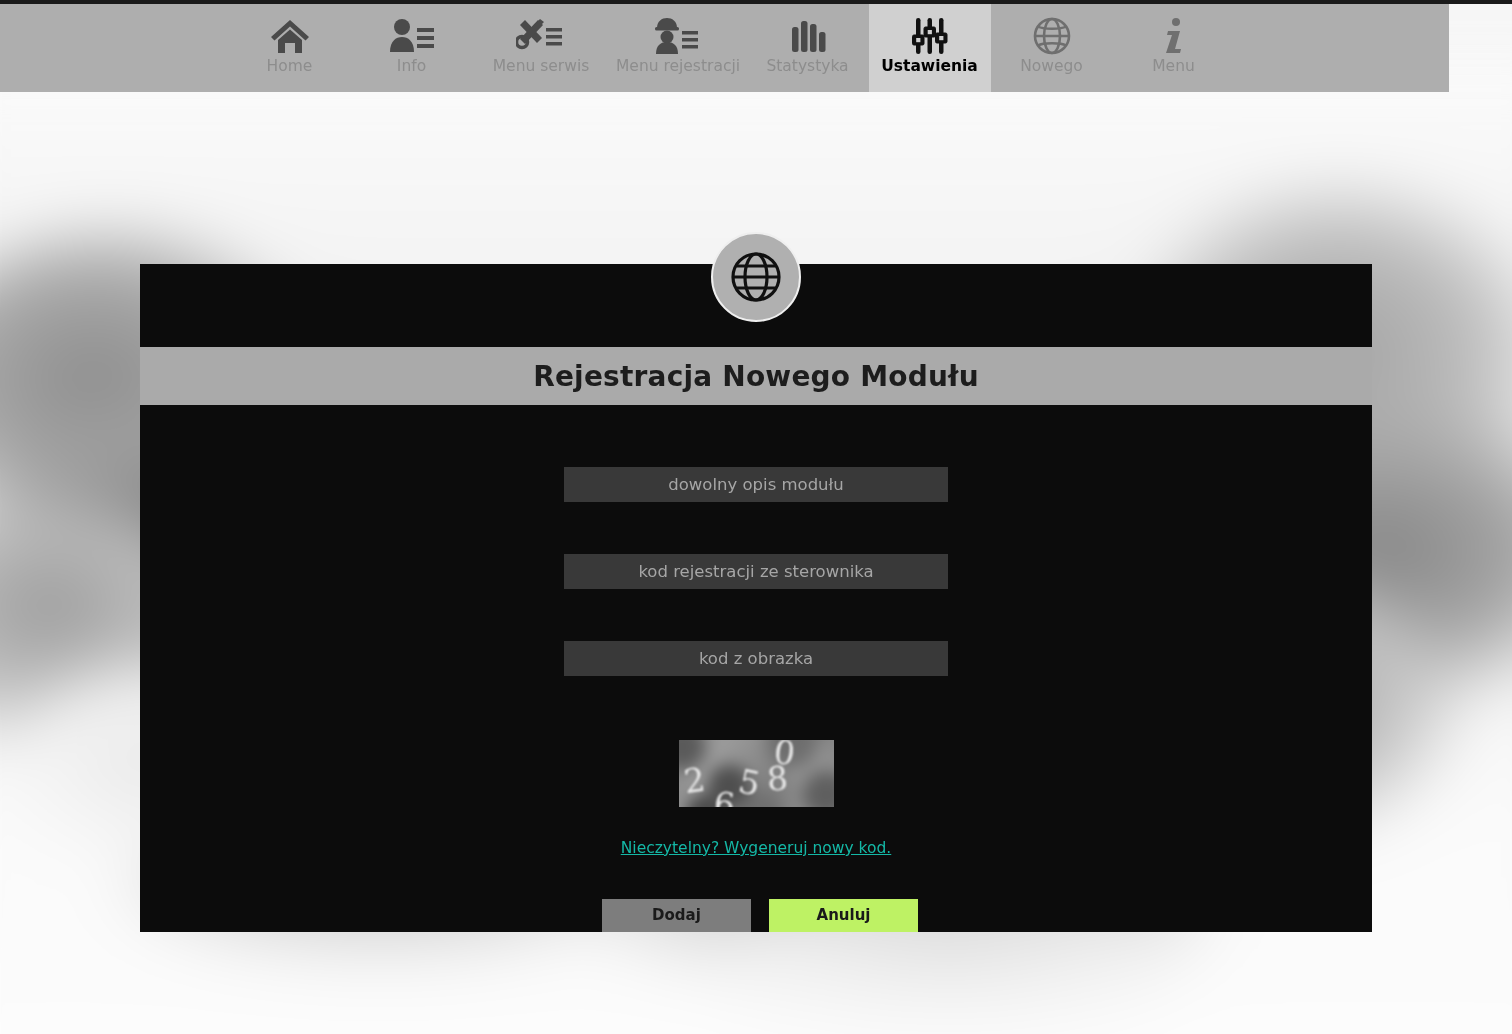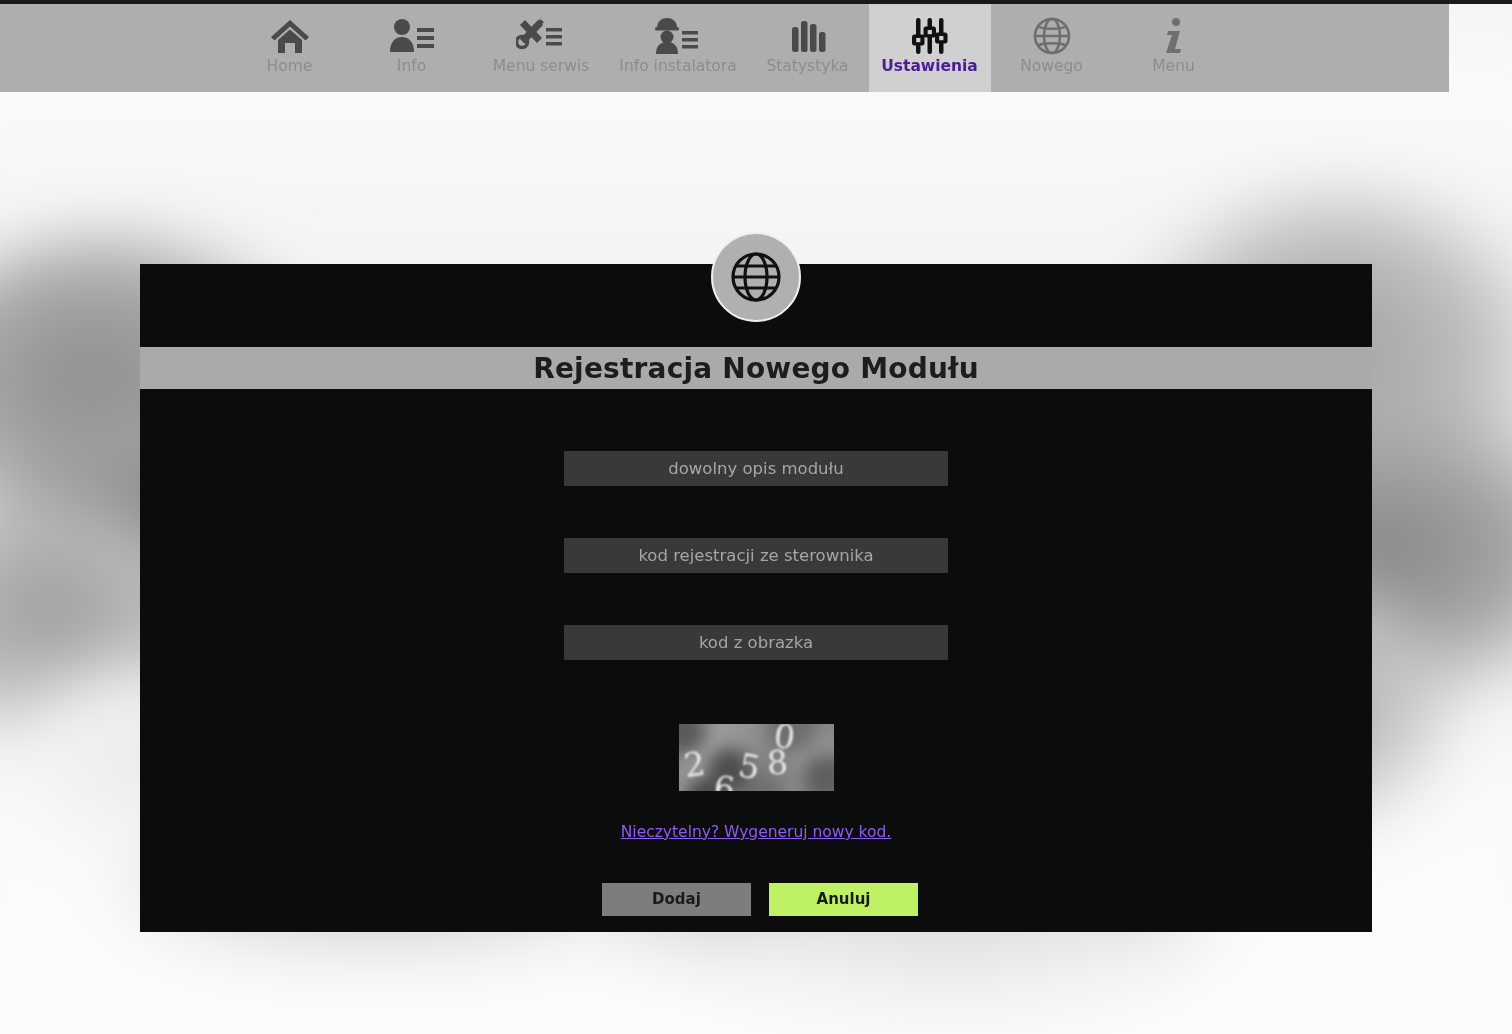--- a/index.html
+++ b/index.html
@@ -85,21 +85,21 @@
     justify-content: center;
   }
   .navicon svg { display: block; }
   .navlabel {
     font-size: 15.5px;
     color: #8d8d8d;
     line-height: 1;
     margin-top: 1px;
     white-space: nowrap;
   }
-  .navitem.active .navlabel { color: #4c1d95; font-weight: bold; }
+  .navitem.active .navlabel { color: #000000; font-weight: bold; }
 
   
   .panel {
     position: absolute;
     left: 140px; top: 264px;
     width: 1232px; height: 668px;
     background: #0c0c0c;
     z-index: 3;
   }
   .panel-head {
@@ -115,21 +115,21 @@
     width: 90px; height: 90px;
     border-radius: 50%;
     background: #b0b0b0;
     border: 2px solid #efefef;
     display: flex;
     align-items: center;
     justify-content: center;
     z-index: 4;
   }
   .panel-title {
-    height: 42px;
+    height: 58px;
     background: #aaaaaa;
     display: flex;
     align-items: center;
     justify-content: center;
     font-size: 28px;
     color: #1d1d1d;
     letter-spacing: 0.2px;
   }
   .panel-body {
     height: 527px;
@@ -189,21 +189,21 @@
   }
   .d0 { left: 5px;  top: 24px; transform: rotate(-8deg); }
   .d1 { left: 35px; top: 48px; transform: rotate(6deg); }
   .d2 { left: 60px; top: 26px; transform: rotate(12deg); font-size: 30px; }
   .d3 { left: 88px; top: 22px; transform: rotate(-4deg); font-size: 37px; }
   .d4 { left: 95px; top: -4px; transform: rotate(8deg); font-size: 32px; }
 
   .regen-link {
     margin-top: 12px;
     font-size: 15.5px;
-    color: #8b5cf6;
+    color: #14b8a6;
     text-decoration: underline;
     cursor: pointer;
   }
 
   .btn-row {
     margin-top: 22px;
     display: flex;
     gap: 18px;
     margin-left: 8px;
   }
@@ -289,21 +289,21 @@
         <svg width="50" height="40" viewBox="0 0 50 40">
           <path d="M4 12 C4 5 9 2 14 2 C19 2 24 5 24 12 Z" fill="#4a4a4a"></path>
           <rect x="2" y="11" width="24" height="3.5" rx="1.6" fill="#4a4a4a"></rect>
           <circle cx="14" cy="21" r="6.5" fill="#4a4a4a"></circle>
           <path d="M3 38 C3 29 8 26 14 26 C20 26 25 29 25 38 Z" fill="#4a4a4a"></path>
           <rect x="29" y="15" width="16" height="3.5" fill="#4a4a4a"></rect>
           <rect x="29" y="22" width="16" height="3.5" fill="#4a4a4a"></rect>
           <rect x="29" y="29" width="16" height="3.5" fill="#4a4a4a"></rect>
         </svg>
       </span>
-      <span class="navlabel">Info instalatora</span>
+      <span class="navlabel">Menu rejestracji</span>
     </div>
 
     <div class="navitem">
       <span class="navicon">
         <svg width="42" height="40" viewBox="0 0 42 40">
           <rect x="5" y="11" width="6.5" height="25" rx="2.5" fill="#4a4a4a"></rect>
           <rect x="14" y="5" width="6.5" height="31" rx="2.5" fill="#4a4a4a"></rect>
           <rect x="23" y="8" width="6.5" height="28" rx="2.5" fill="#4a4a4a"></rect>
           <rect x="32" y="16" width="6.5" height="20" rx="2.5" fill="#4a4a4a"></rect>
         </svg>

